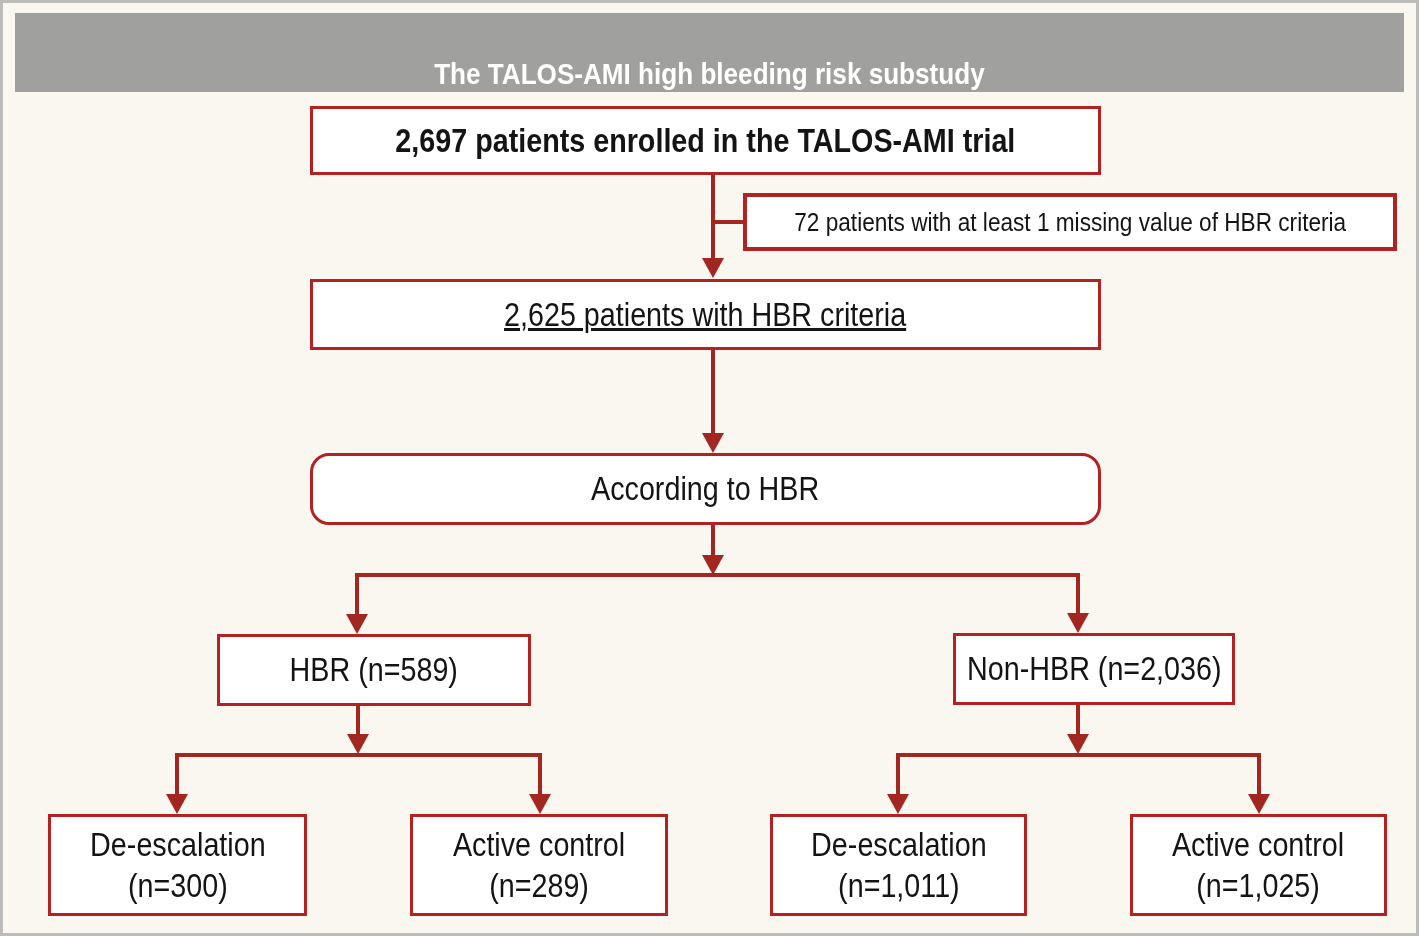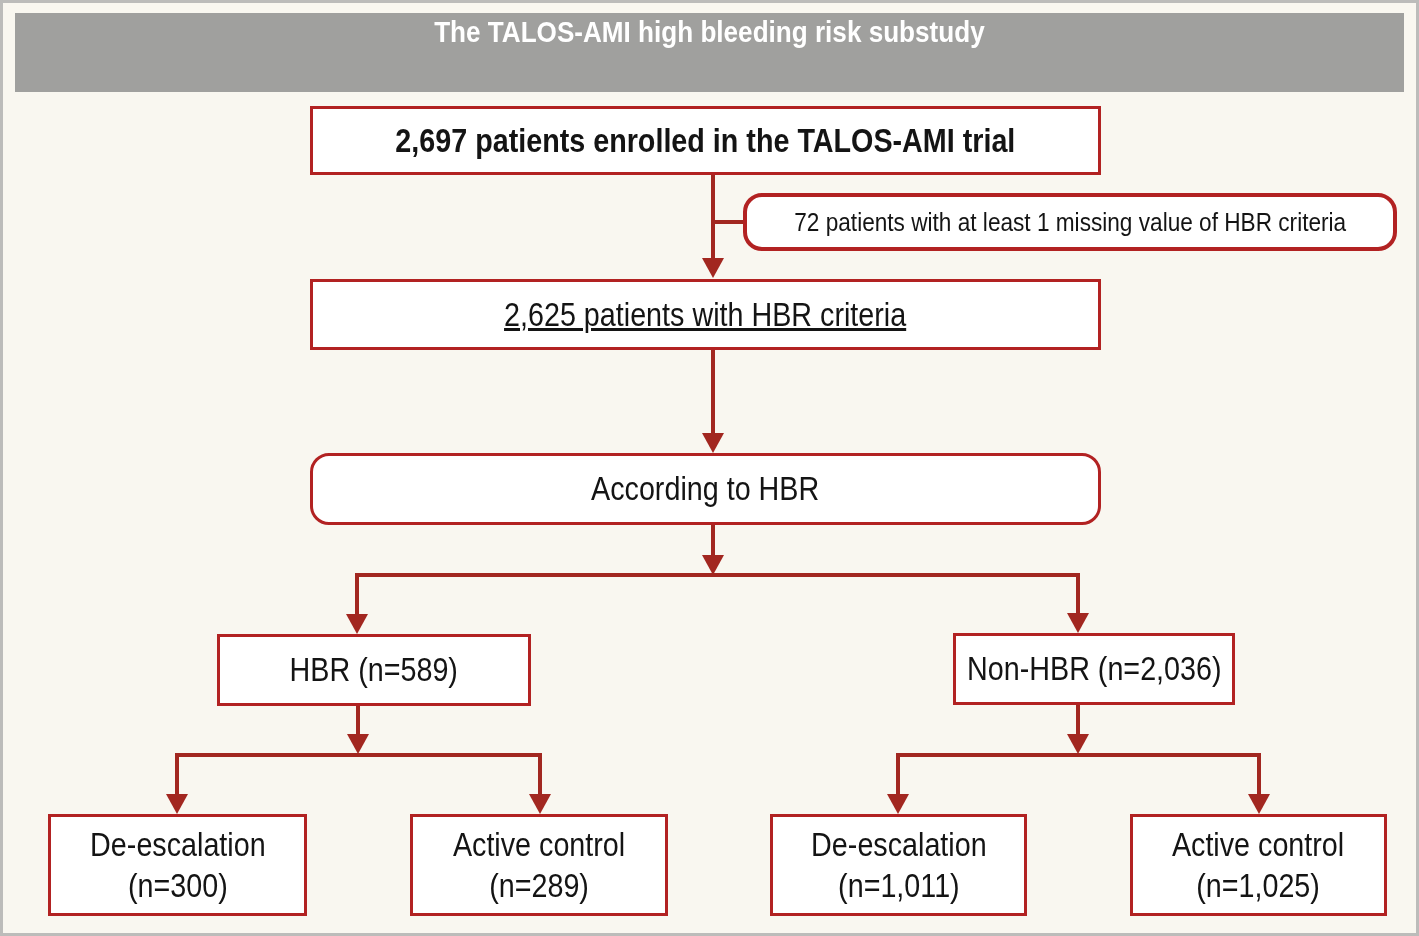--- a/index.html
+++ b/index.html
@@ -9,35 +9,35 @@
     box-sizing:border-box;
     background:#f9f7f0;
     border:3px solid #bcbcba;
     font-family:"Liberation Sans","DejaVu Sans",sans-serif;
     color:#141414;
     overflow:hidden;
   }
   .header{
     position:absolute;left:12px;top:10px;width:1389px;height:79px;
     background:#a0a09e;
-    display:flex;align-items:flex-start;justify-content:center;
+    display:flex;align-items:flex-end;justify-content:center;
     color:#ffffff;font-weight:bold;font-size:30px;
   }
   .node{
     position:absolute;
     box-sizing:border-box;
     background:#ffffff;
     border:3px solid #b22222;
     display:flex;flex-direction:column;align-items:center;justify-content:center;
     text-align:center;
     font-size:33px;
   }
   .node.bold{font-weight:bold;}
   .node.thick{border-width:4px;}
-  .node.small{font-size:26px;border-radius:19px;}
+  .node.small{font-size:26px;}
   .txt{
     display:inline-block;
     transform:scaleX(0.87);
     transform-origin:50% 50%;
     white-space:nowrap;
     line-height:1.25;
   }
   .leaf .txt{white-space:normal;}
   .leaf .txt span{display:block;}
   svg.connectors{position:absolute;left:0;top:0;}

